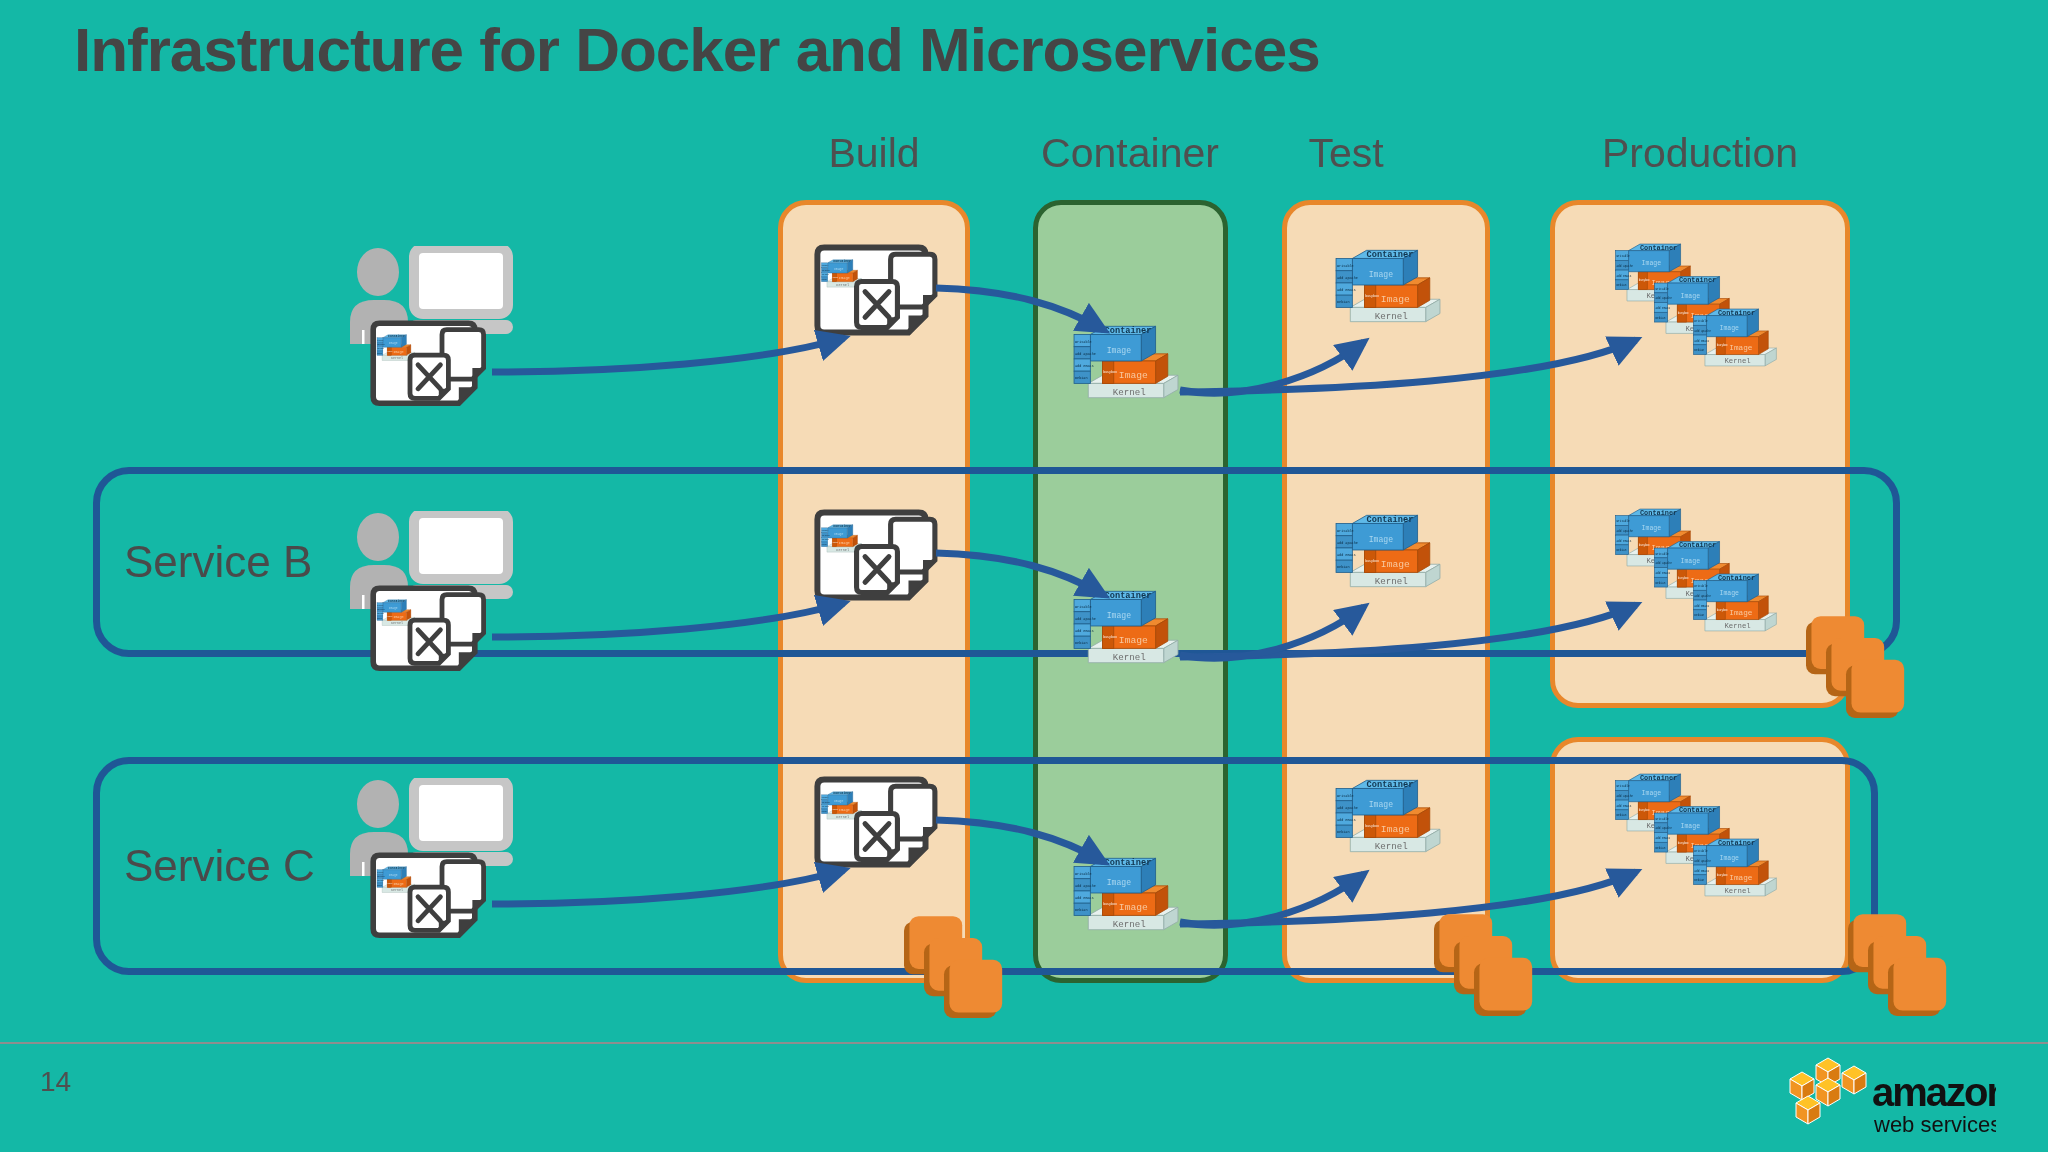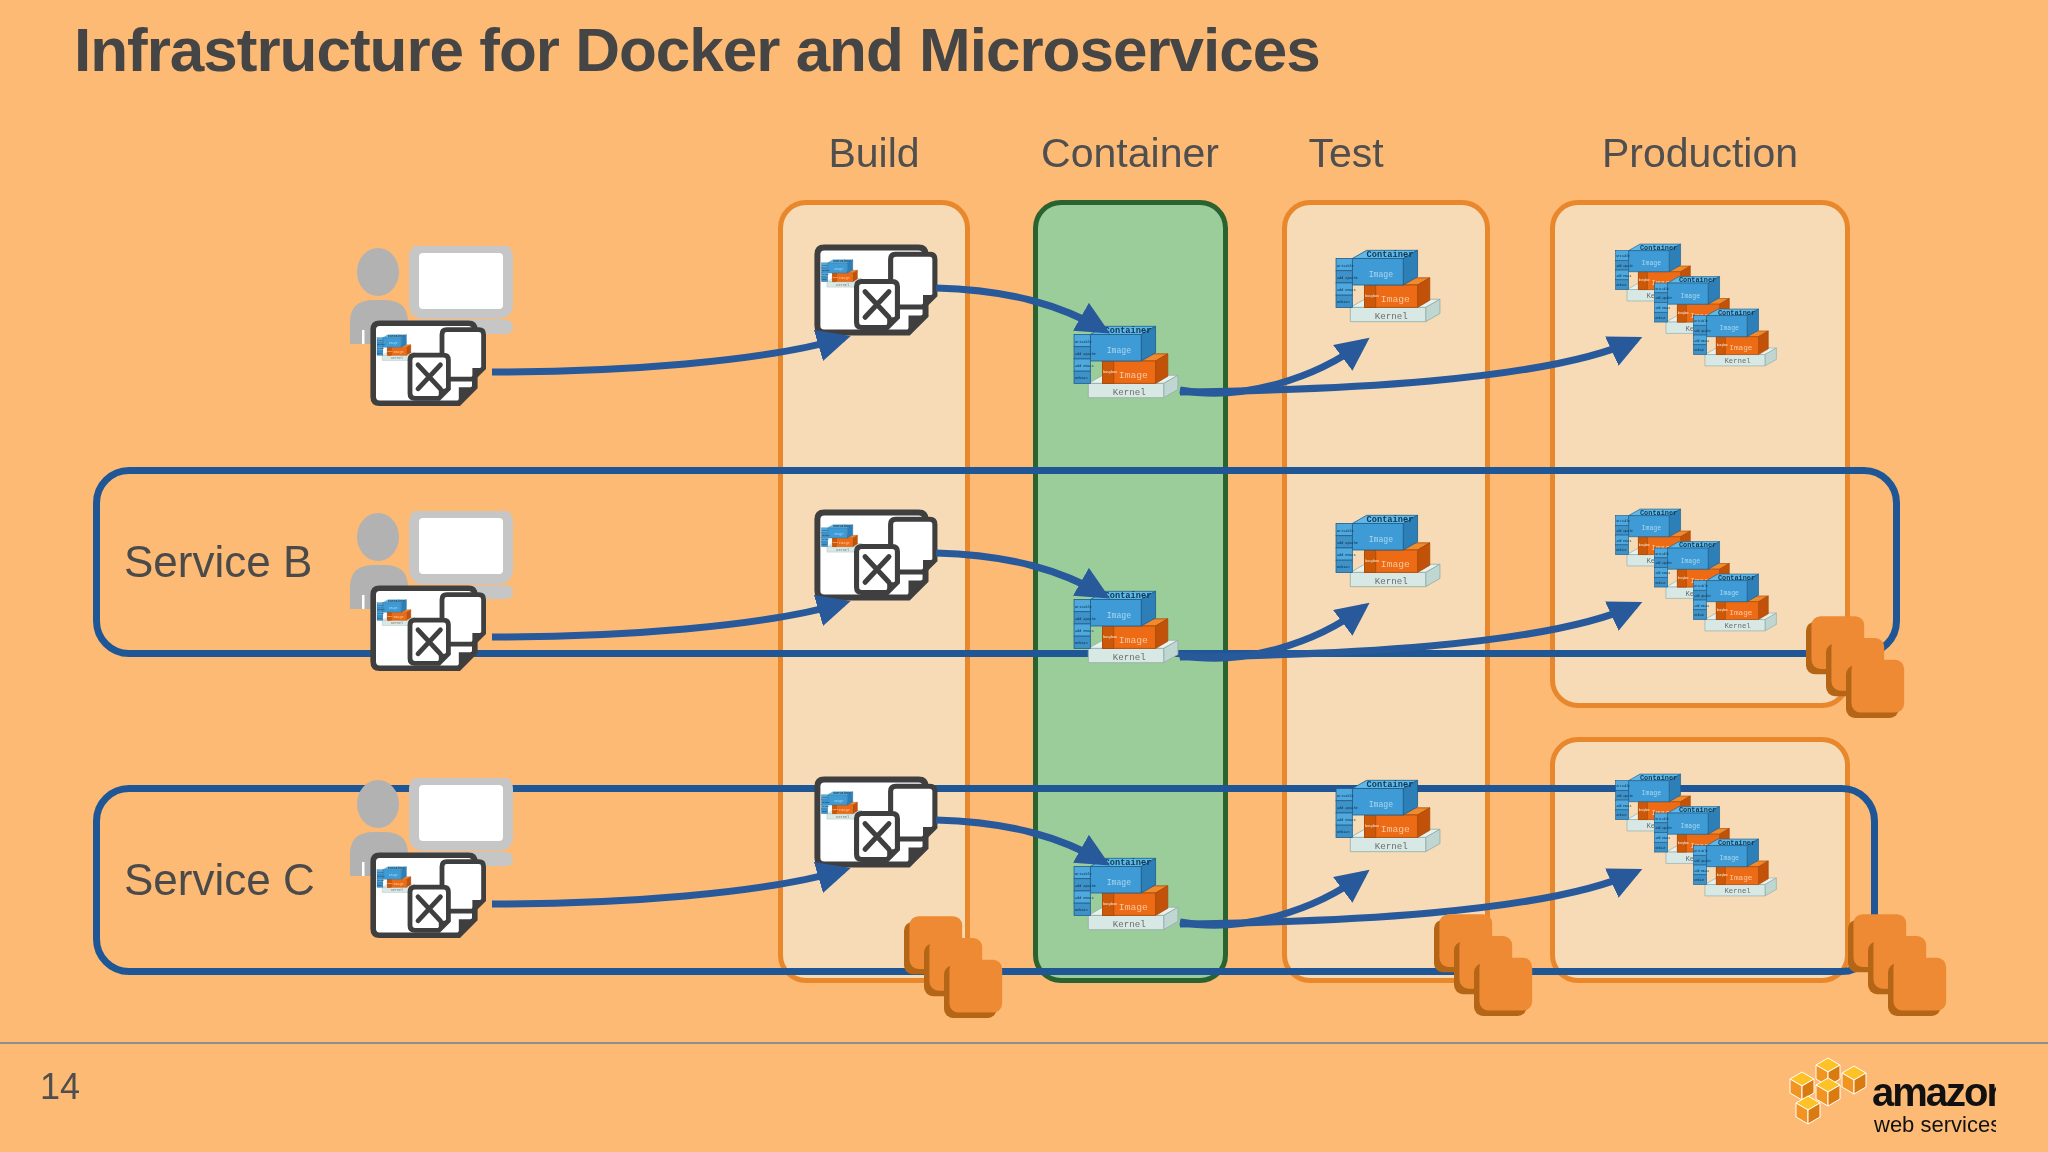--- a/index.html
+++ b/index.html
@@ -1,40 +1,40 @@
 <!DOCTYPE html>
 <html><head>
 <meta charset="utf-8">
 <style>
   html,body{margin:0;padding:0;background:#fff;}
-  .slide{position:relative;width:2048px;height:1152px;background:#fdba74;overflow:hidden;
+  .slide{position:relative;width:2048px;height:1152px;background:#14b8a6;overflow:hidden;
          font-family:"Liberation Sans", sans-serif;}
   .title{position:absolute;left:74px;top:14px;font-size:62px;font-weight:700;color:#454545;
          letter-spacing:-1px;z-index:10;}
   .col-header{position:absolute;top:130px;transform:translateX(-50%);font-size:41px;color:#4f4f4f;
          z-index:10;white-space:nowrap;}
   .col{position:absolute;top:200px;height:783px;border-radius:28px;z-index:1;box-sizing:border-box;}
   .col.orange{background:#F6DBB6;border:5px solid #E8872B;}
   .col.green{background:#9BCD9B;border:5px solid #2B6330;}
   .col.build{left:778px;width:192px;}
   .col.registry{left:1033px;width:195px;}
   .col.test{left:1282px;width:208px;}
   .col.prod1{left:1550px;width:300px;height:508px;}
   .col.prod2{left:1550px;width:300px;top:737px;height:246px;}
   .service-row{position:absolute;left:93px;border:7px solid #1F5796;border-radius:36px;z-index:2;
          box-sizing:border-box;display:flex;align-items:center;}
   .row-a{top:225px;width:1785px;height:188px;}
   .row-b{top:467px;width:1807px;height:190px;}
-  .row-c{top:757px;width:1785px;height:190px;margin-top:28px;}
+  .row-c{top:757px;width:1785px;height:218px;}
   .service-label{font-size:44px;color:#4a4a4a;padding-left:24px;}
   .icon{position:absolute;z-index:3;}
   .arrows{position:absolute;left:0;top:0;z-index:4;pointer-events:none;}
   .sq{z-index:5;}
   .footer-line{position:absolute;left:0;right:0;top:1042px;height:2px;background:#8e8e8e;z-index:10;}
-  .page-number{position:absolute;left:40px;top:1066px;font-size:36px;color:#4f4f4f;z-index:10;}
+  .page-number{position:absolute;left:40px;top:1066px;font-size:28px;color:#4f4f4f;z-index:10;}
   .aws-logo{position:absolute;left:1786px;top:1056px;z-index:10;}
   svg text{font-family:"Liberation Mono","DejaVu Sans Mono",monospace;}
   svg text.sans{font-family:"Liberation Sans",sans-serif;}
 </style>
 </head>
 <body>
 
 <div class="slide">
 
   <svg width="0" height="0" style="position:absolute" aria-hidden="true">

